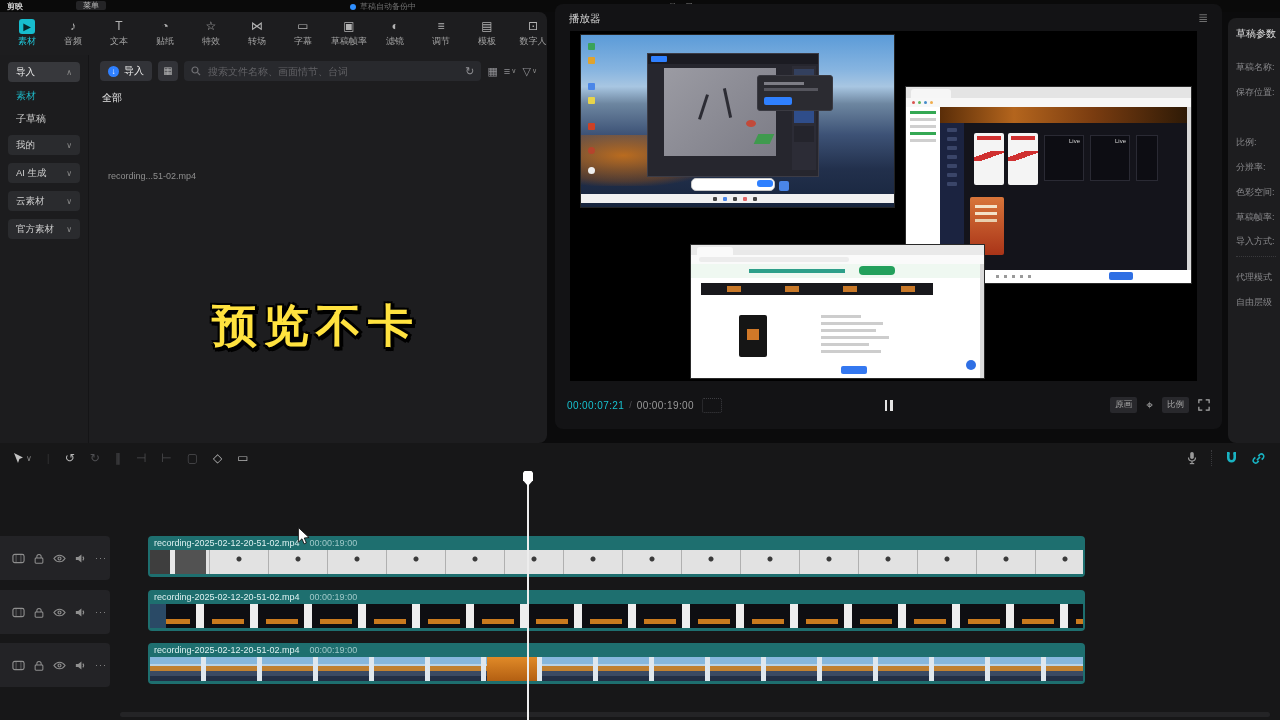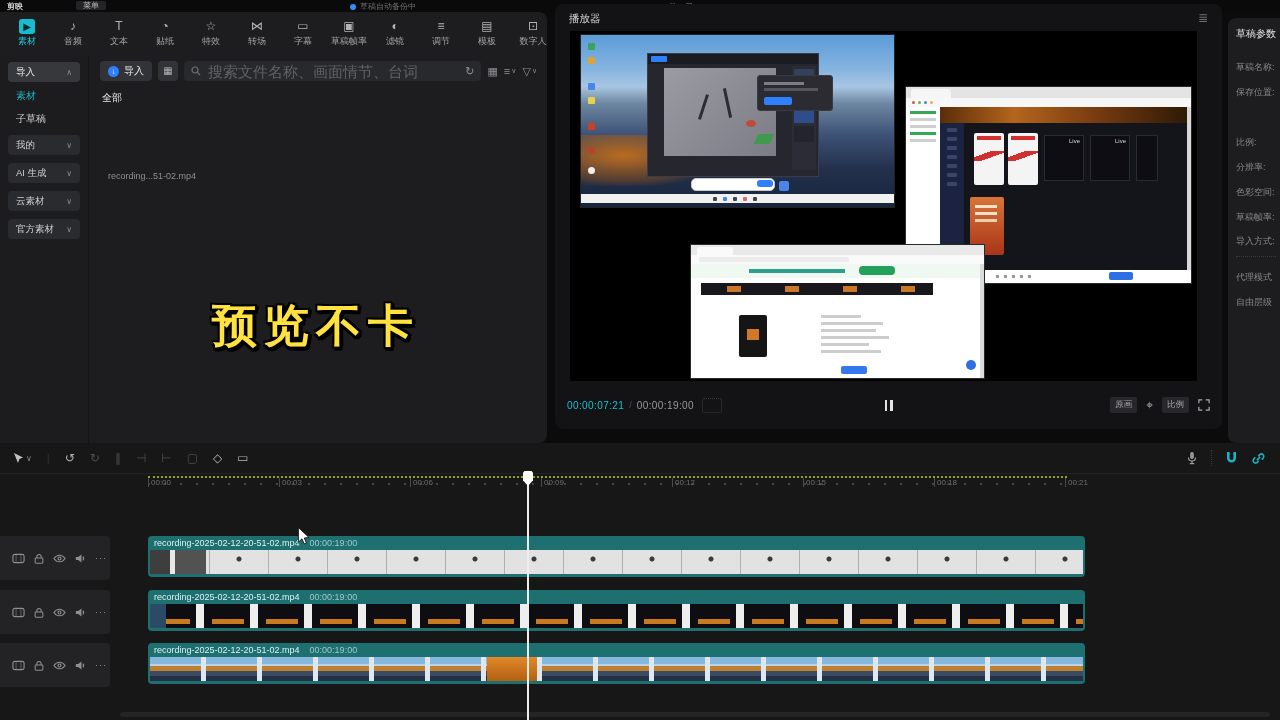--- a/index.html
+++ b/index.html
@@ -30,21 +30,21 @@
   .chev{color:#8a8a8a;font-size:8px;}
   .sb-link{position:absolute;left:16px;font-size:10px;color:#cfcfcf;}
   .sb-link.teal{color:#1db5c4;}
   
   .media{left:88px;top:43px;width:459px;height:388px;}
   .media-bar{left:12px;top:6px;right:10px;height:20px;display:flex;gap:6px;align-items:center;}
   .imp-btn{height:20px;background:#323338;border-radius:4px;display:flex;align-items:center;gap:5px;padding:0 8px;font-size:10px;color:#eaeaea;}
   .imp-ic{width:11px;height:11px;border-radius:50%;background:#2f80ff;color:#fff;font-size:8px;line-height:11px;text-align:center;}
   .sq-btn{width:20px;height:20px;background:#323338;border-radius:4px;color:#b8b8b8;font-size:10px;line-height:20px;text-align:center;}
   .search{flex:1;height:20px;background:#28292d;border-radius:4px;display:flex;align-items:center;gap:5px;padding:0 7px;}
-  .search input{flex:1;background:transparent;border:0;outline:0;font-size:15px;color:#bbb;font-family:inherit;}
+  .search input{flex:1;background:transparent;border:0;outline:0;font-size:10px;color:#bbb;font-family:inherit;}
   .search input::placeholder{color:#616165;}
   .mini-ic{color:#909094;font-size:11px;display:flex;align-items:center;gap:1px;}
   .mini-ic .chev{font-size:7px;}
   .all-tab{left:14px;top:36px;font-size:10px;color:#e4e4e4;}
   .thumb-card{left:20px;top:52px;width:88px;height:60px;border-radius:4px;background:#121217;overflow:hidden;}
   .tc-top{position:absolute;left:0;top:0;right:0;height:5px;background:#2e2e38;}
   .tc-view{position:absolute;left:20px;top:10px;width:48px;height:28px;background:linear-gradient(135deg,#3d6080,#24364e);}
   .tc-strip{position:absolute;left:2px;bottom:3px;display:flex;gap:2px;}
   .tc-strip span{width:12px;height:15px;display:inline-block;}
   .badge{position:absolute;left:2px;top:7px;background:rgba(8,8,8,.85);color:#dedede;font-size:8px;padding:1px 3px;border-radius:2px;}
@@ -485,32 +485,20 @@
         <path d="M4 1v5.5a3 3 0 0 0 6 0V1" fill="none" stroke="#19b3c2" stroke-width="2.4"></path>
         <line x1="2.8" y1="2.6" x2="5.2" y2="2.6" stroke="#19b3c2" stroke-width="1.4"></line>
         <line x1="8.8" y1="2.6" x2="11.2" y2="2.6" stroke="#19b3c2" stroke-width="1.4"></line>
       </svg>
       <svg width="15" height="15" viewBox="0 0 14 14">
         <path d="M5.5 8.5l3-3M4 6L2.4 7.6a2.3 2.3 0 0 0 3.2 3.2L7.2 9.2M6.8 4.8L8.4 3.2a2.3 2.3 0 0 1 3.2 3.2L10 8" fill="none" stroke="#19b3c2" stroke-width="1.5"></path>
       </svg>
     </div>
   </div>
 
-  <div class="abs ruler">
-    <i class="abs dashline"></i>
-    <i class="abs mticks"></i>
-    <span class="rl" style="left:148px">00:00</span>
-    <span class="rl" style="left:279px">00:03</span>
-    <span class="rl" style="left:410px">00:06</span>
-    <span class="rl" style="left:541px">00:09</span>
-    <span class="rl" style="left:672px">00:12</span>
-    <span class="rl" style="left:803px">00:15</span>
-    <span class="rl" style="left:934px">00:18</span>
-    <span class="rl" style="left:1065px">00:21</span>
-  </div>
 
   <div class="gutter" style="top:93px">
     <svg width="13" height="13" viewBox="0 0 14 13">
       <rect x="1" y="2" width="12" height="9" rx="2"></rect>
         <path d="M4.4 2v9M9.6 2v9" opacity=".5"></path>
     </svg>
     <svg width="12" height="13" viewBox="0 0 14 13">
       <rect x="2.5" y="6" width="9" height="6" rx="1"></rect>
         <path d="M4.5 6V4.3a2.5 2.5 0 0 1 5 0V6"></path>
     </svg>

